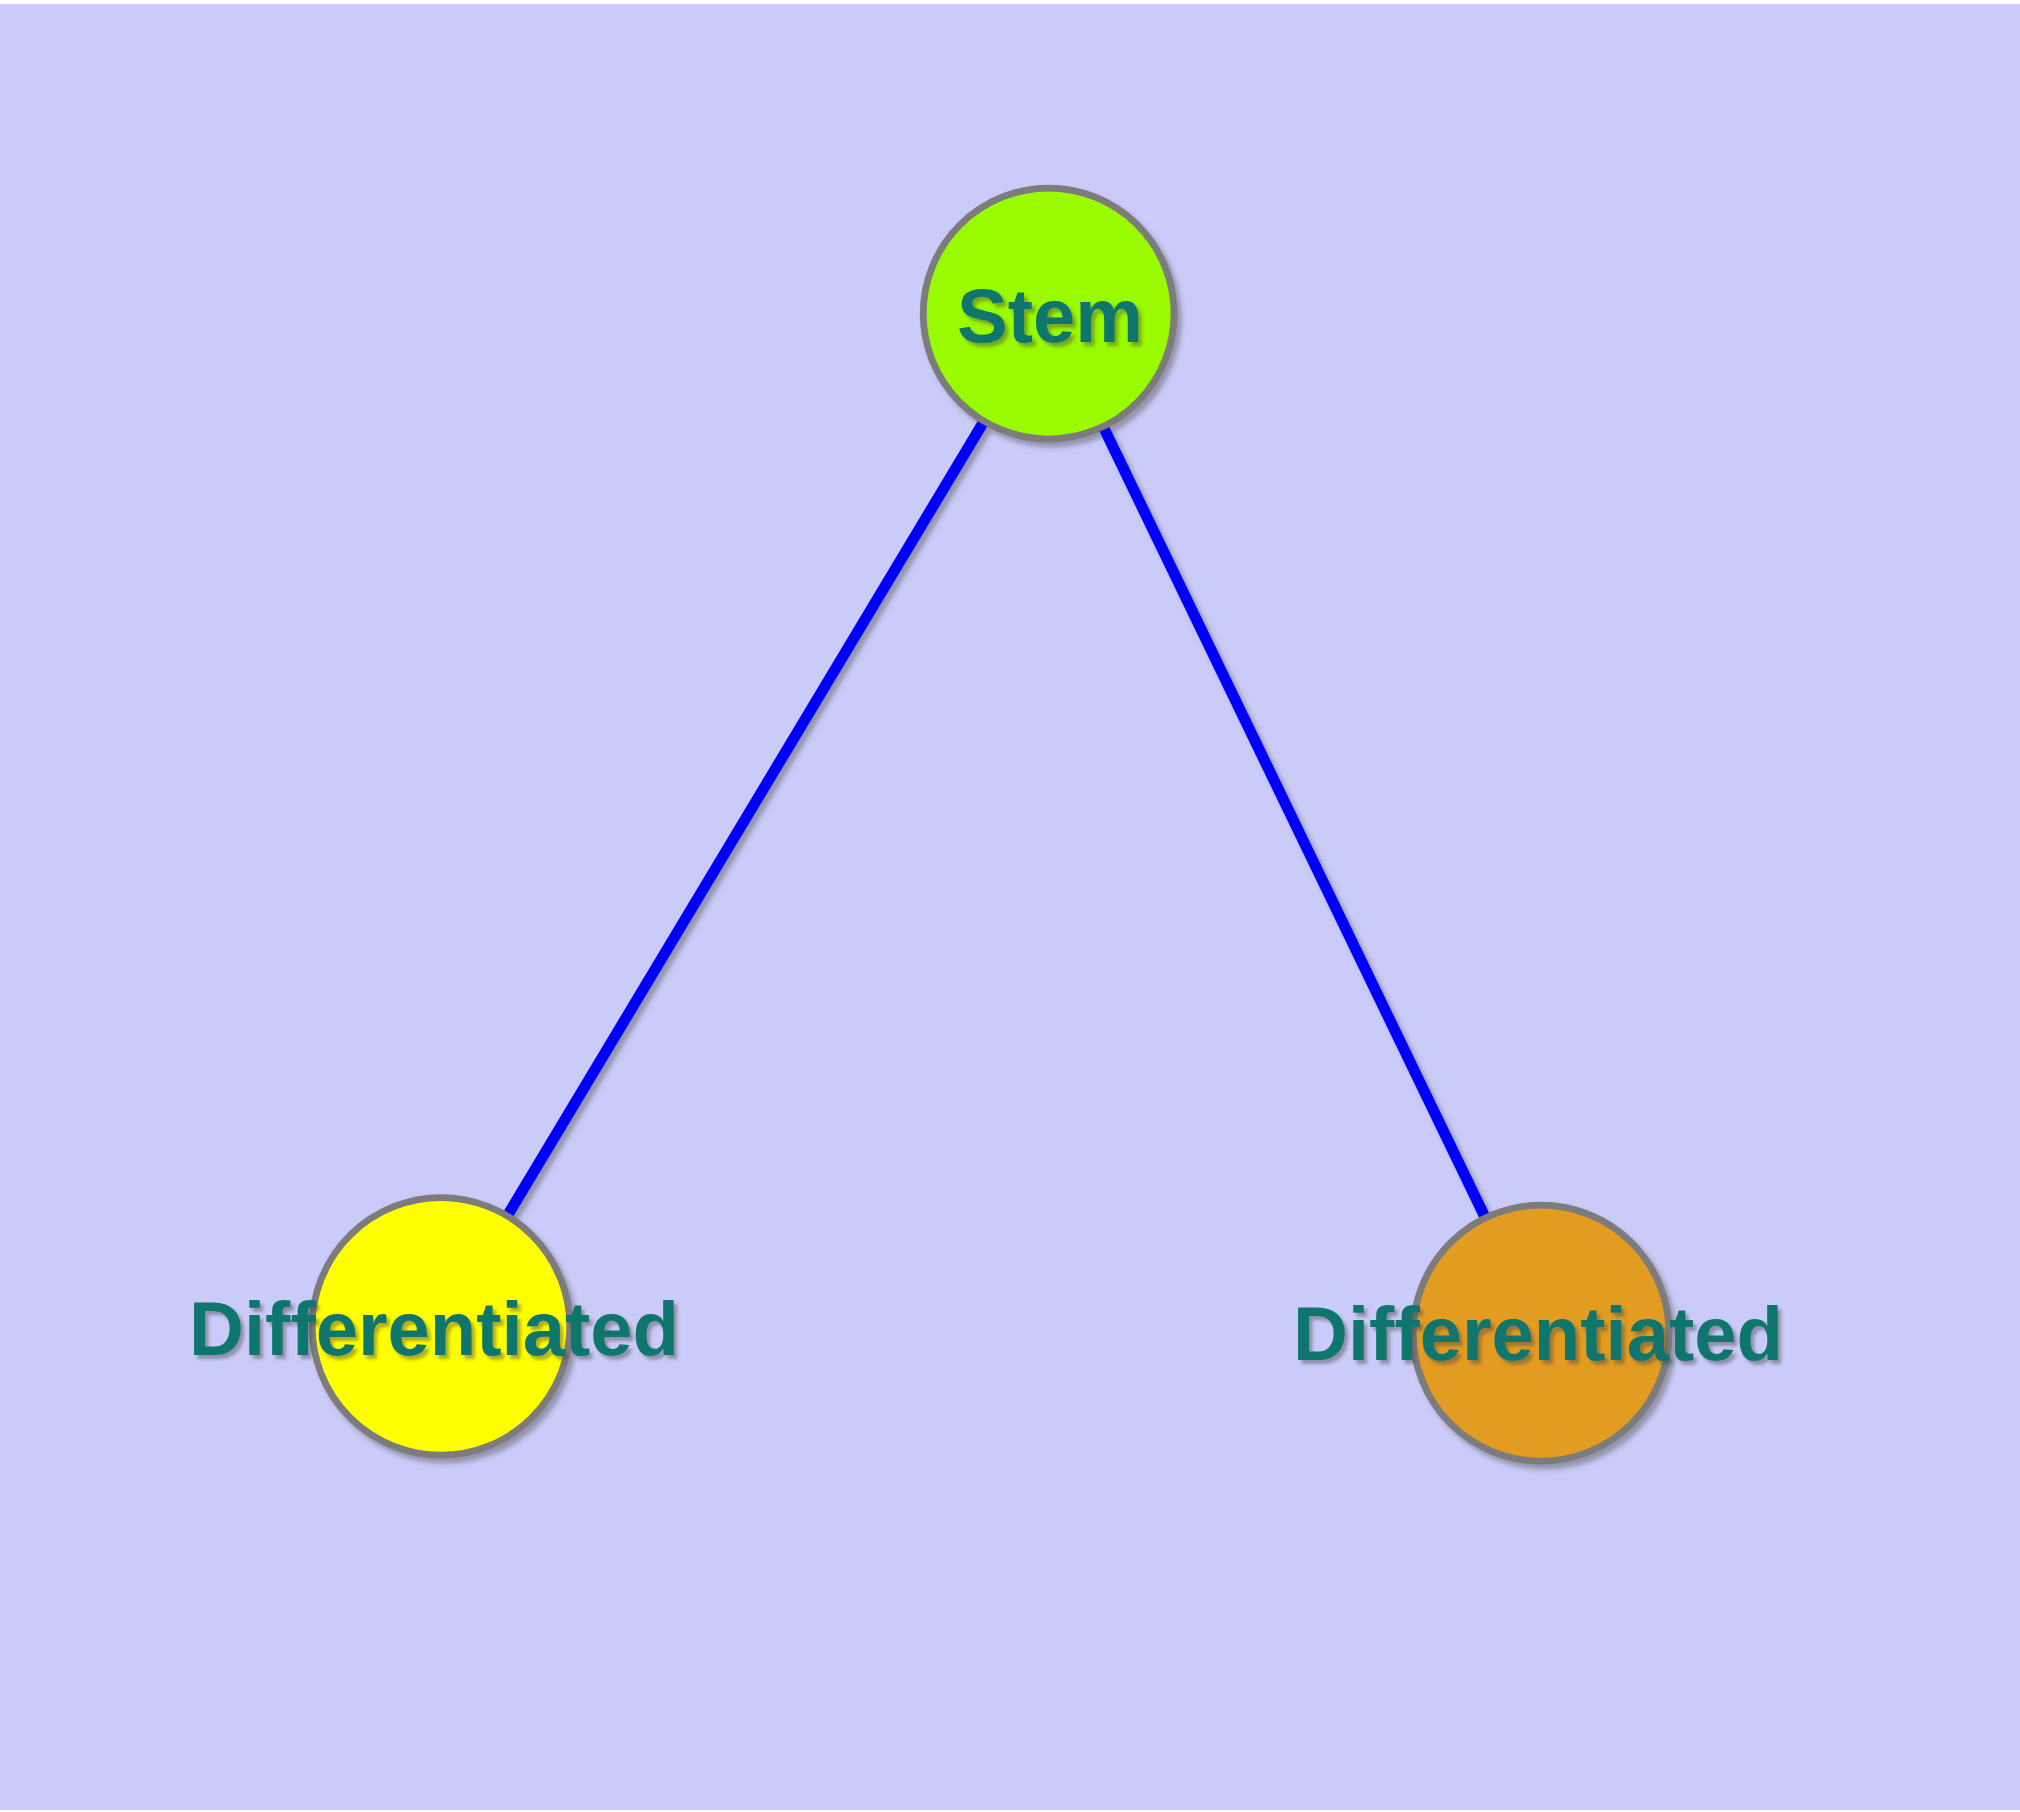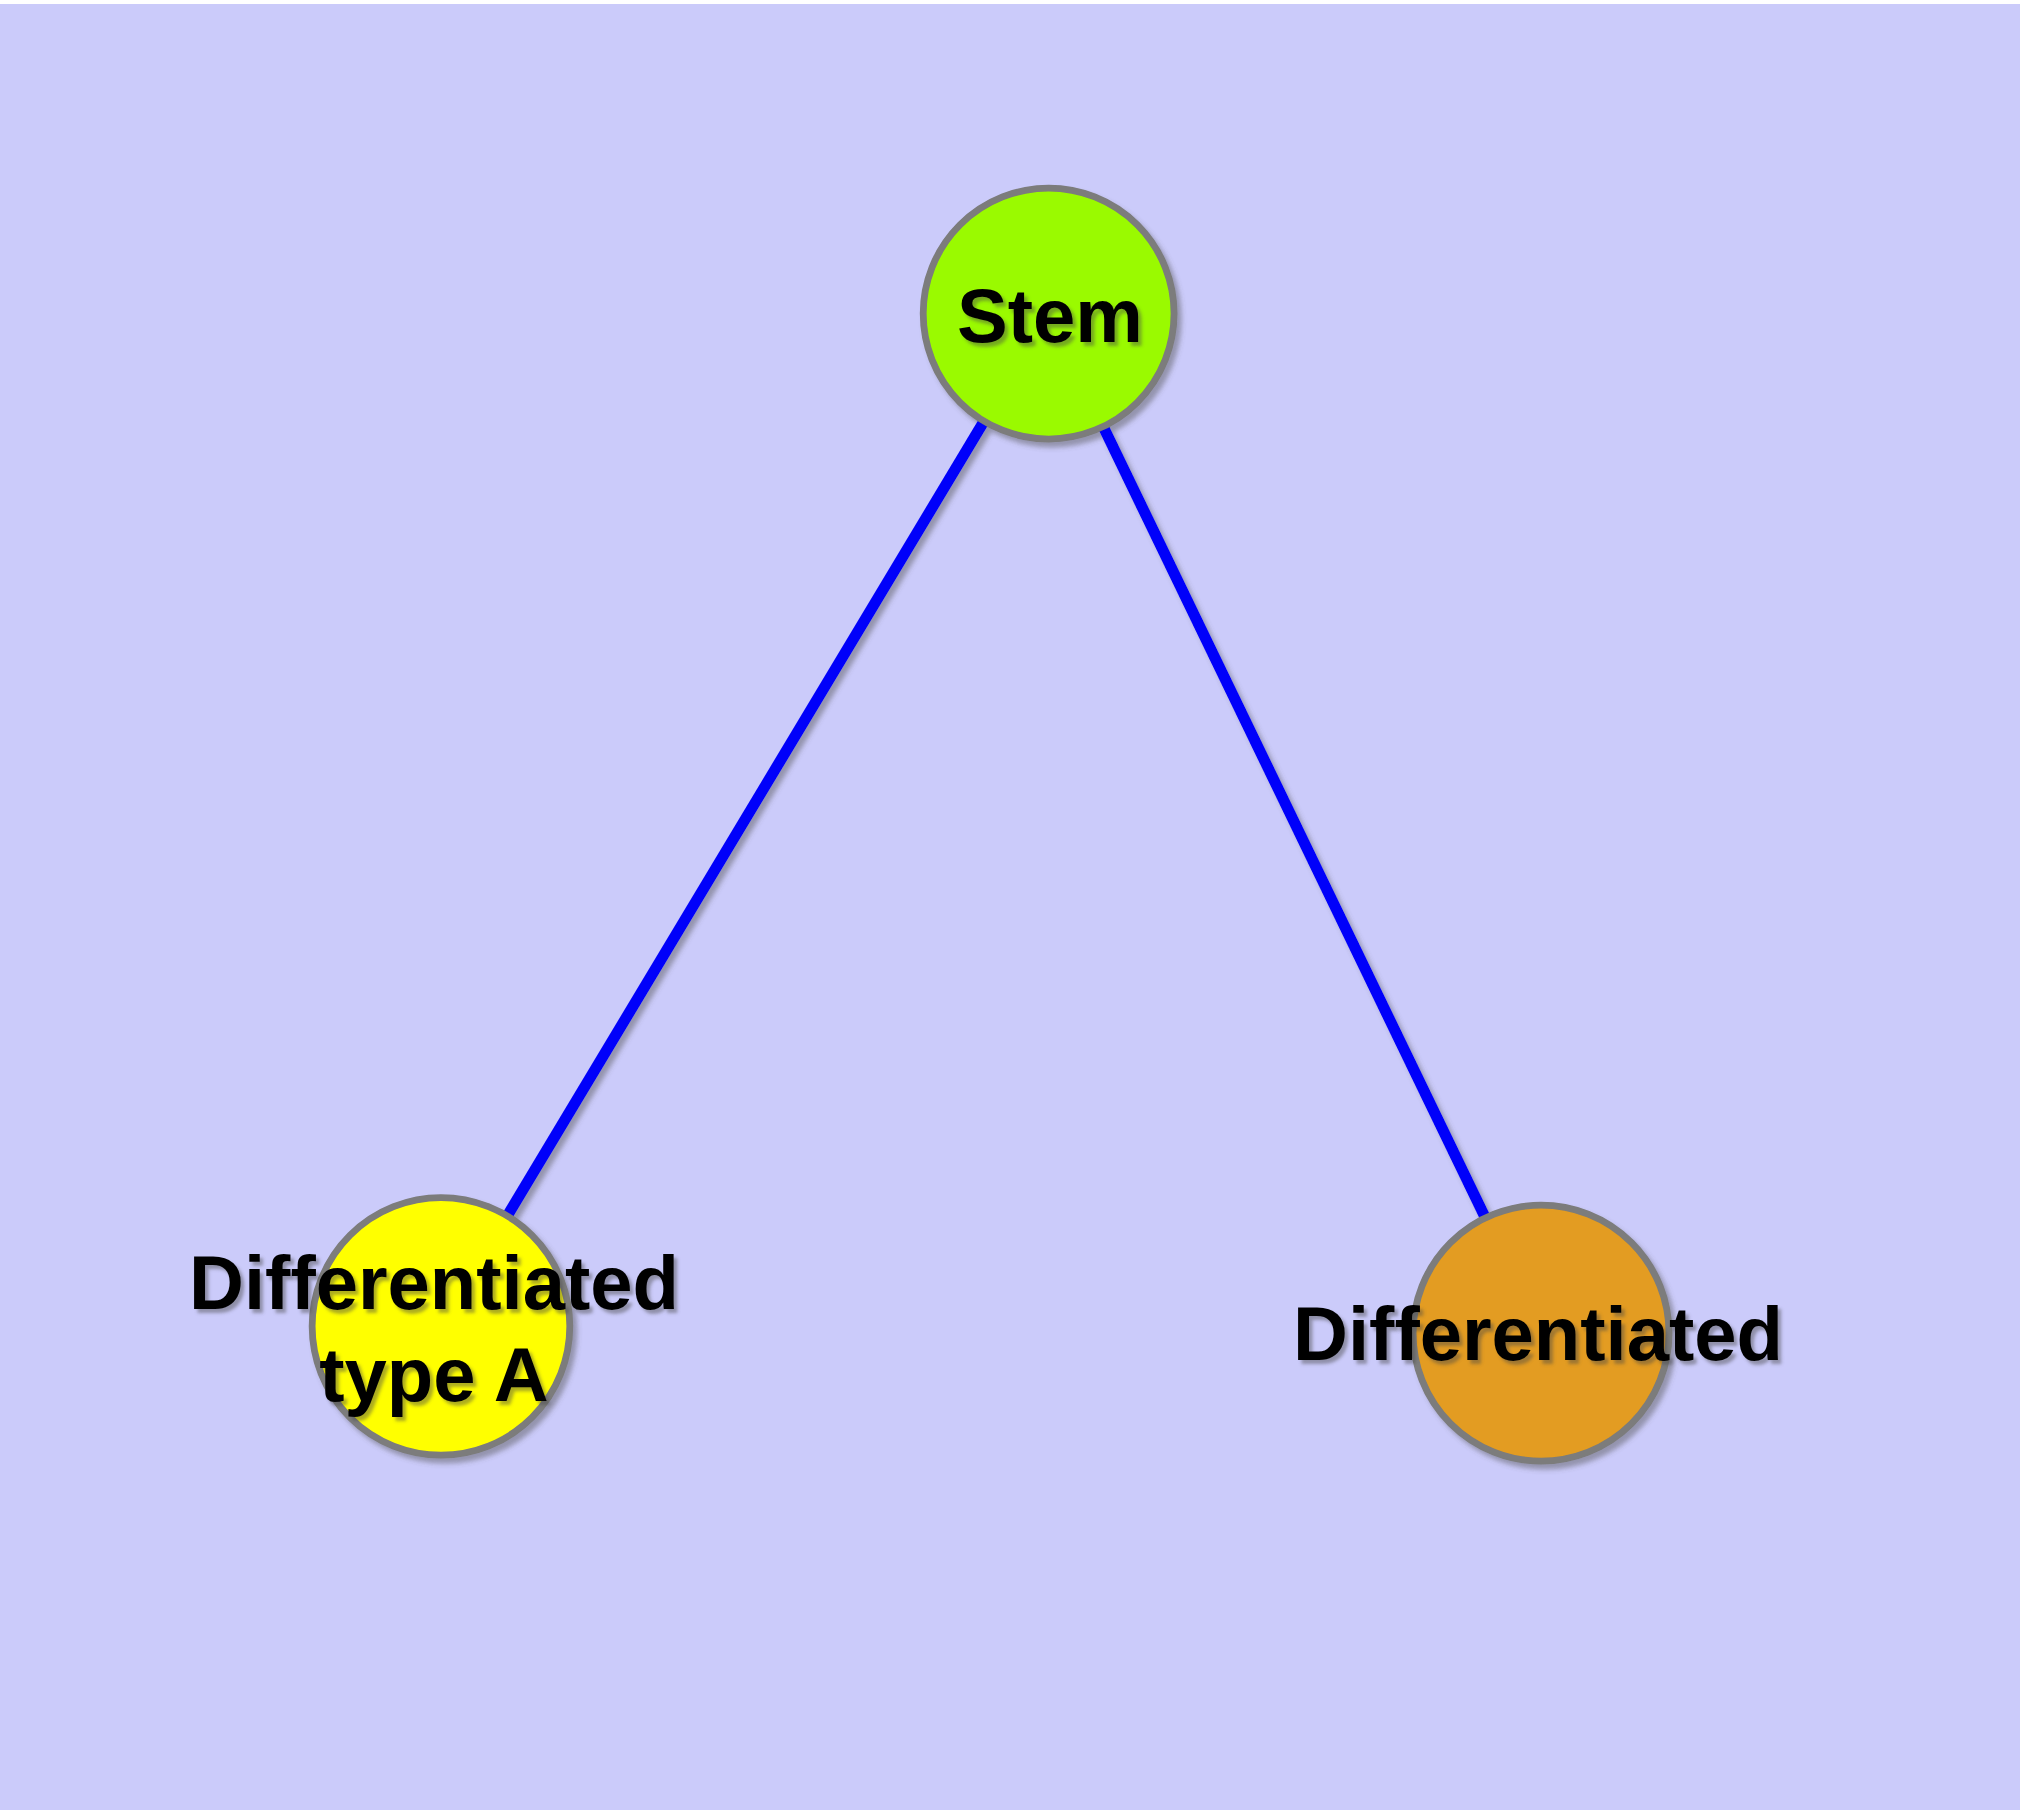--- a/index.html
+++ b/index.html
@@ -33,21 +33,21 @@
     left: 0; top: 0;
     width: 2021px;
     height: 1812px;
   }
   .node-label {
     position: absolute;
     transform: translate(-50%, -50%);
     font-weight: bold;
     font-size: 76px;
     line-height: 92px;
-    color: #000000;
+    color: #0f766e;
     text-align: center;
     white-space: nowrap;
     text-shadow: 3.4px 4.2px 3.4px rgba(70, 70, 70, 0.45);
     letter-spacing: 0px;
   }
   .label-line { display: block; margin-left: 12px; }
 </style>
 </head>
 <body>
 
@@ -68,21 +68,20 @@
       <circle cx="1237" cy="370" r="148" stroke-width="8" fill="#9AFA00" stroke="#7B7B7B"></circle>
       <circle cx="520" cy="1565" r="152" stroke-width="8" fill="#FFFF00" stroke="#7B7B7B"></circle>
       <circle cx="1818" cy="1573" r="151" stroke-width="8" fill="#E39C20" stroke="#7B7B7B"></circle>
     </g>
   </svg>
 
   <div class="node-label" style="left:1050px; top:316px;">Stem</div>
 
   <div class="node-label" style="left:428px; top:1329px;">
     <span class="label-line">Differentiated</span>
-    <span class="label-line">type A</span>
   </div>
 
   <div class="node-label" style="left:1532px; top:1334px;">
     <span class="label-line">Differentiated</span>
   </div>
 
   <div class="top-strip"></div>
   <div class="bottom-strip"></div>
 </div>
 

